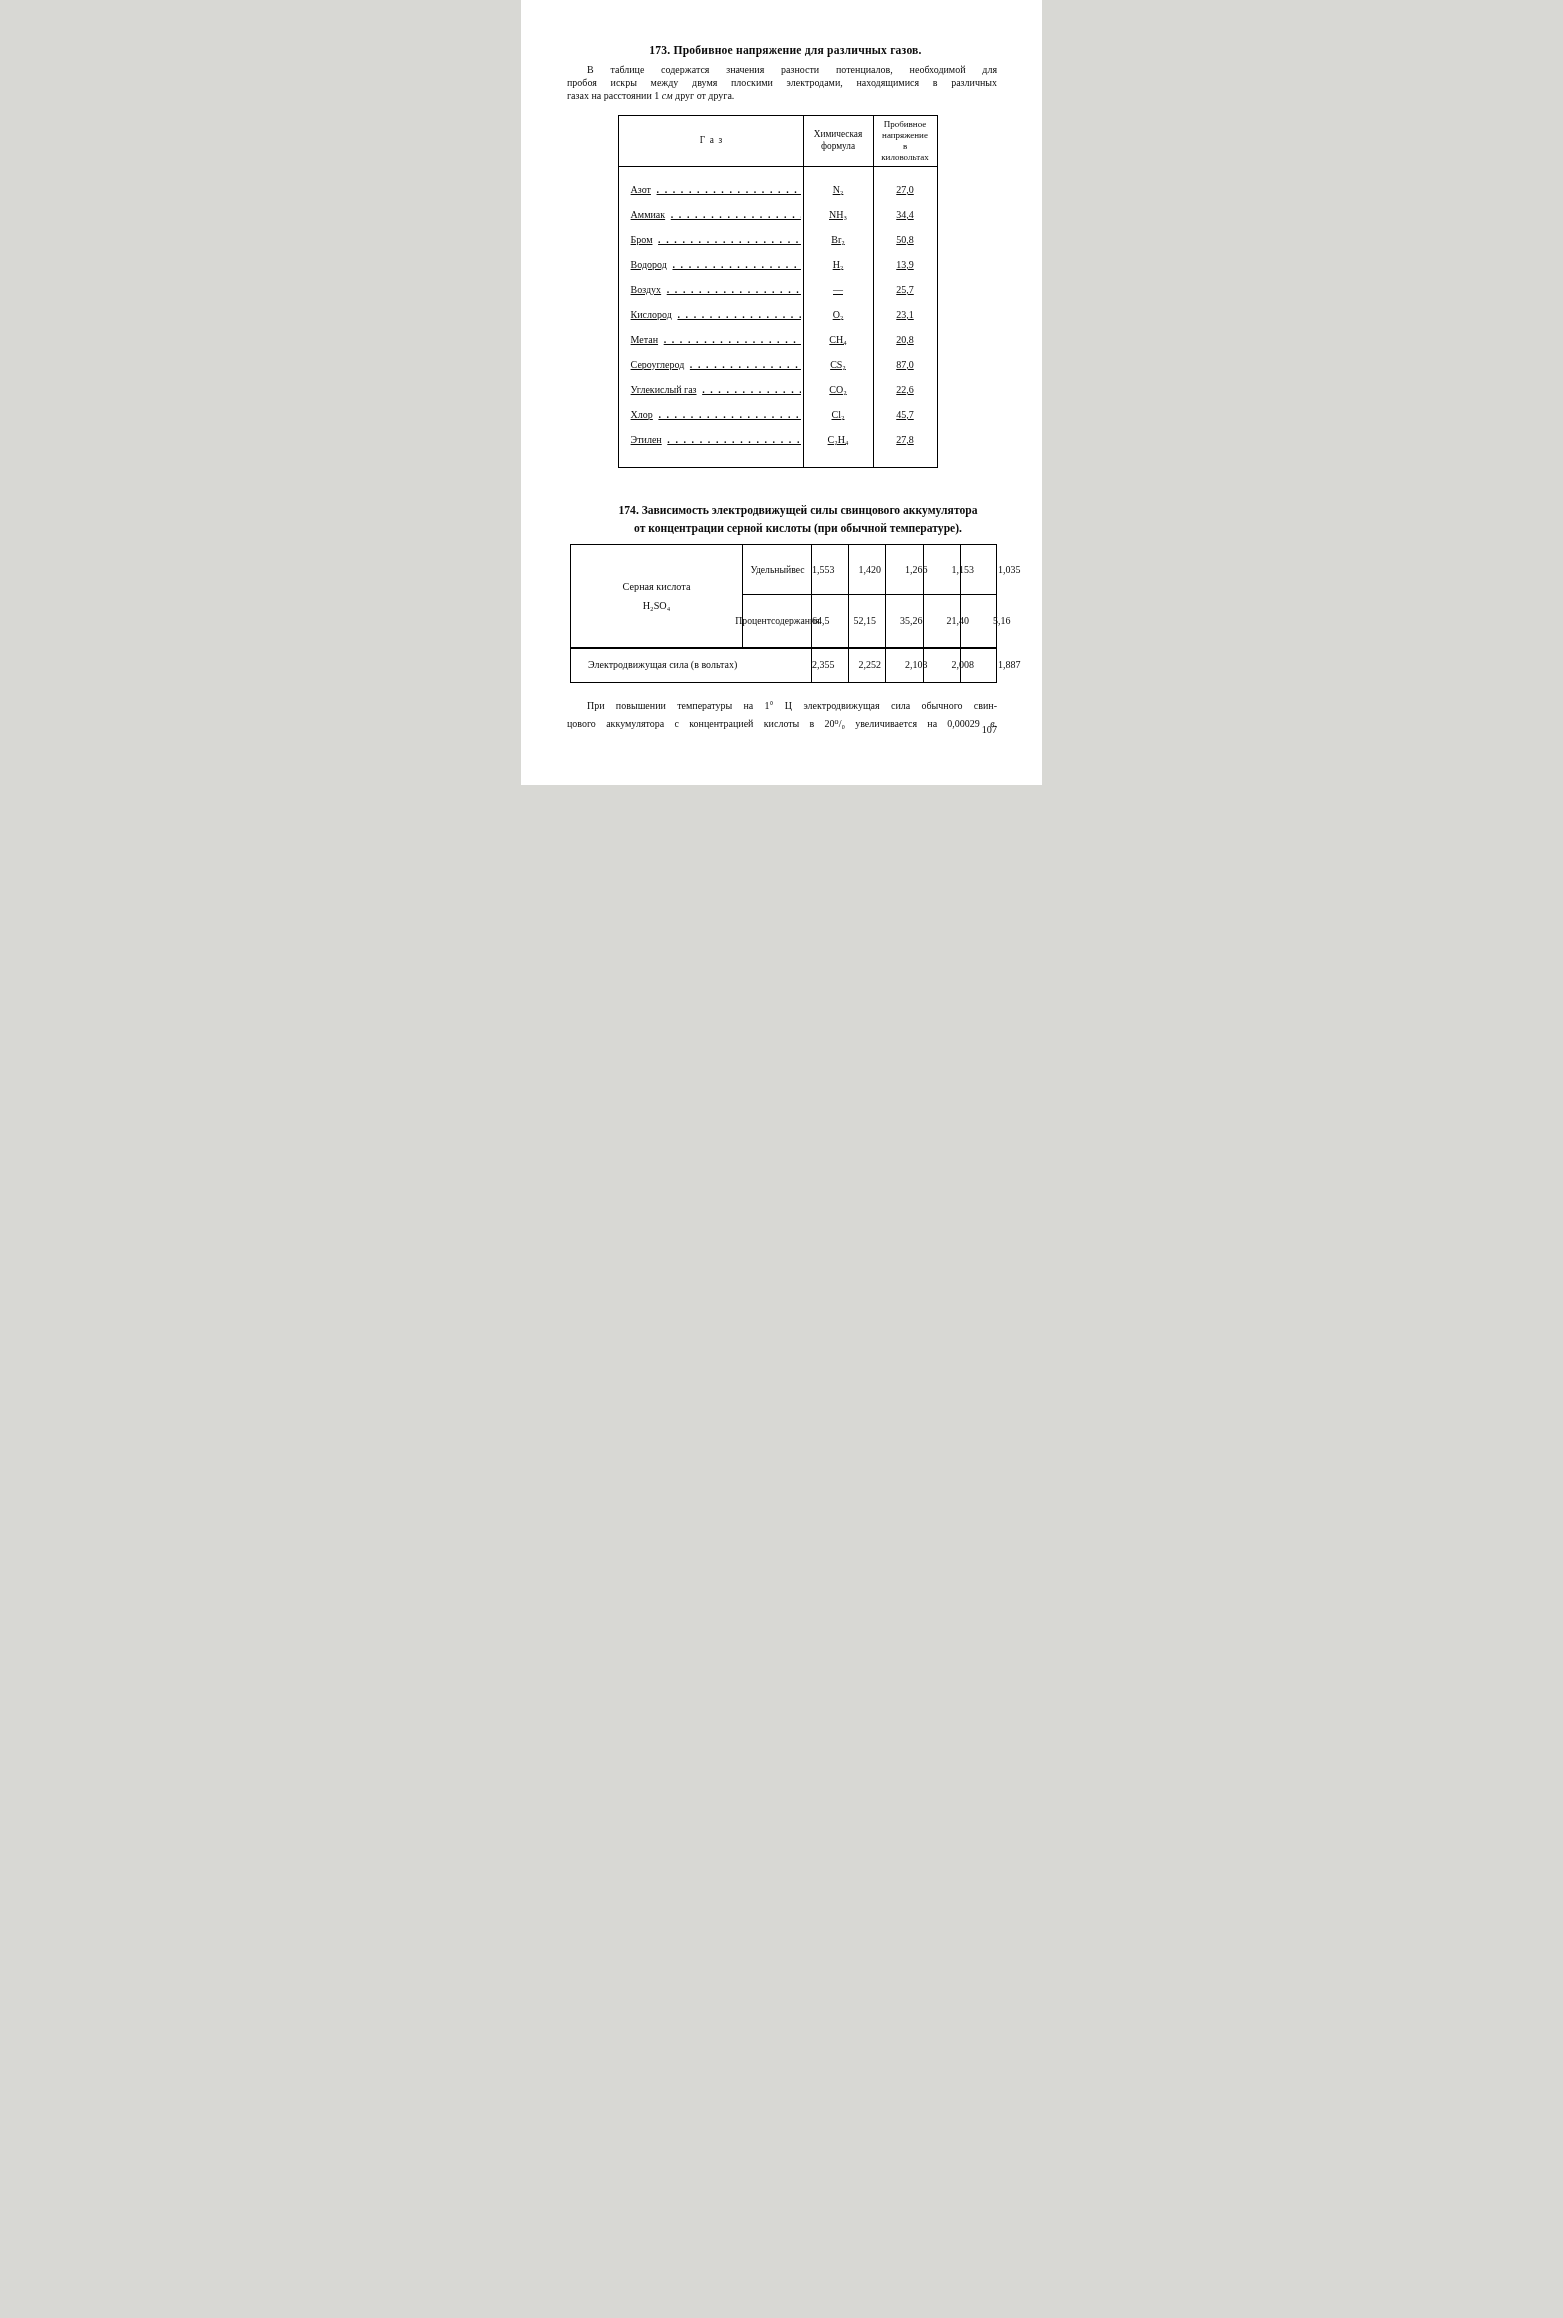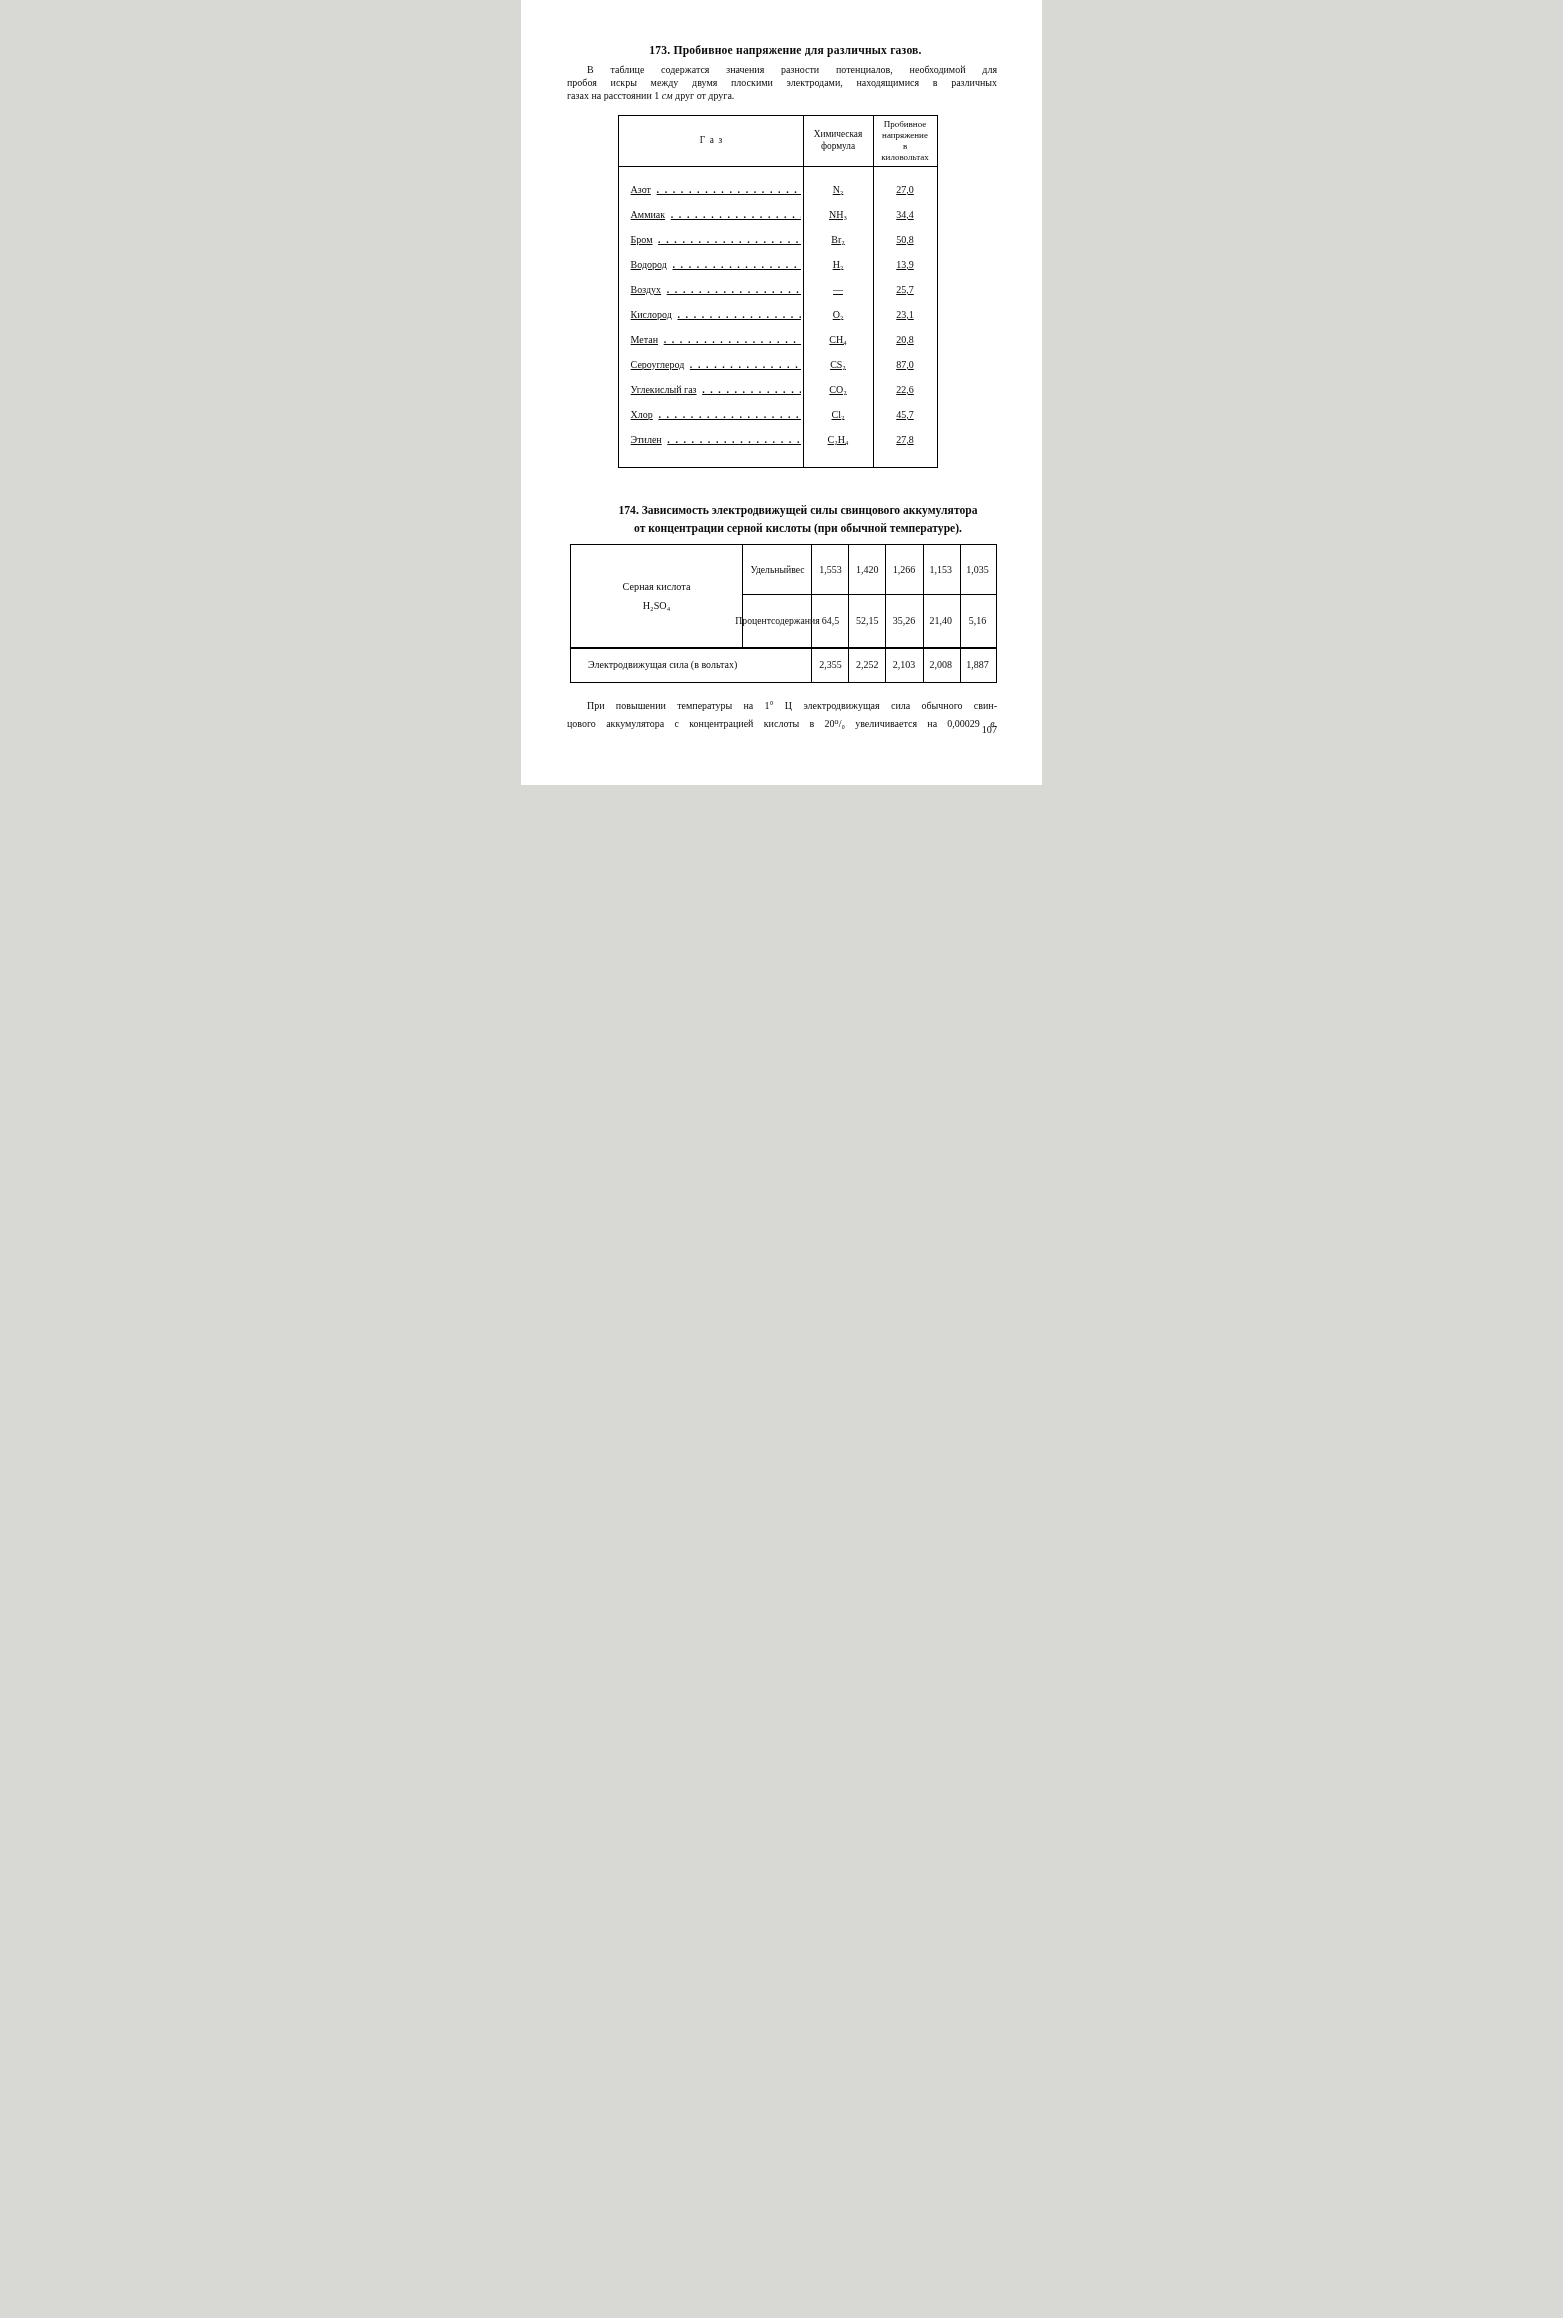--- a/index.html
+++ b/index.html
@@ -82,21 +82,21 @@
     gap:8px;font-size:10.2px;
   }
   .rlab{
     position:absolute;left:241px;width:68px;
     display:flex;flex-direction:row;align-items:center;justify-content:center;
     text-align:center;font-size:9.7px;line-height:13px;
   }
   .rlab{left:172px;width:69px;}
   .rlab1{top:0;height:49px;}
   .rlab2{top:50px;height:51px;}
-  .vals{position:absolute;left:241px;right:0;display:flex;}
+  .vals{position:absolute;left:241px;right:0;display:flex;gap:24px;}
   .vals1{top:0;height:49px;}
   .vals2{top:50px;height:51px;}
   .vals3{top:103px;height:32px;}
   .vcell{flex:1;display:flex;align-items:center;justify-content:center;font-size:10px;}
   .emflab{
     position:absolute;left:0;top:103px;width:240px;height:32px;
     display:flex;align-items:center;padding-left:17px;box-sizing:border-box;
     font-size:10px;
   }
   

